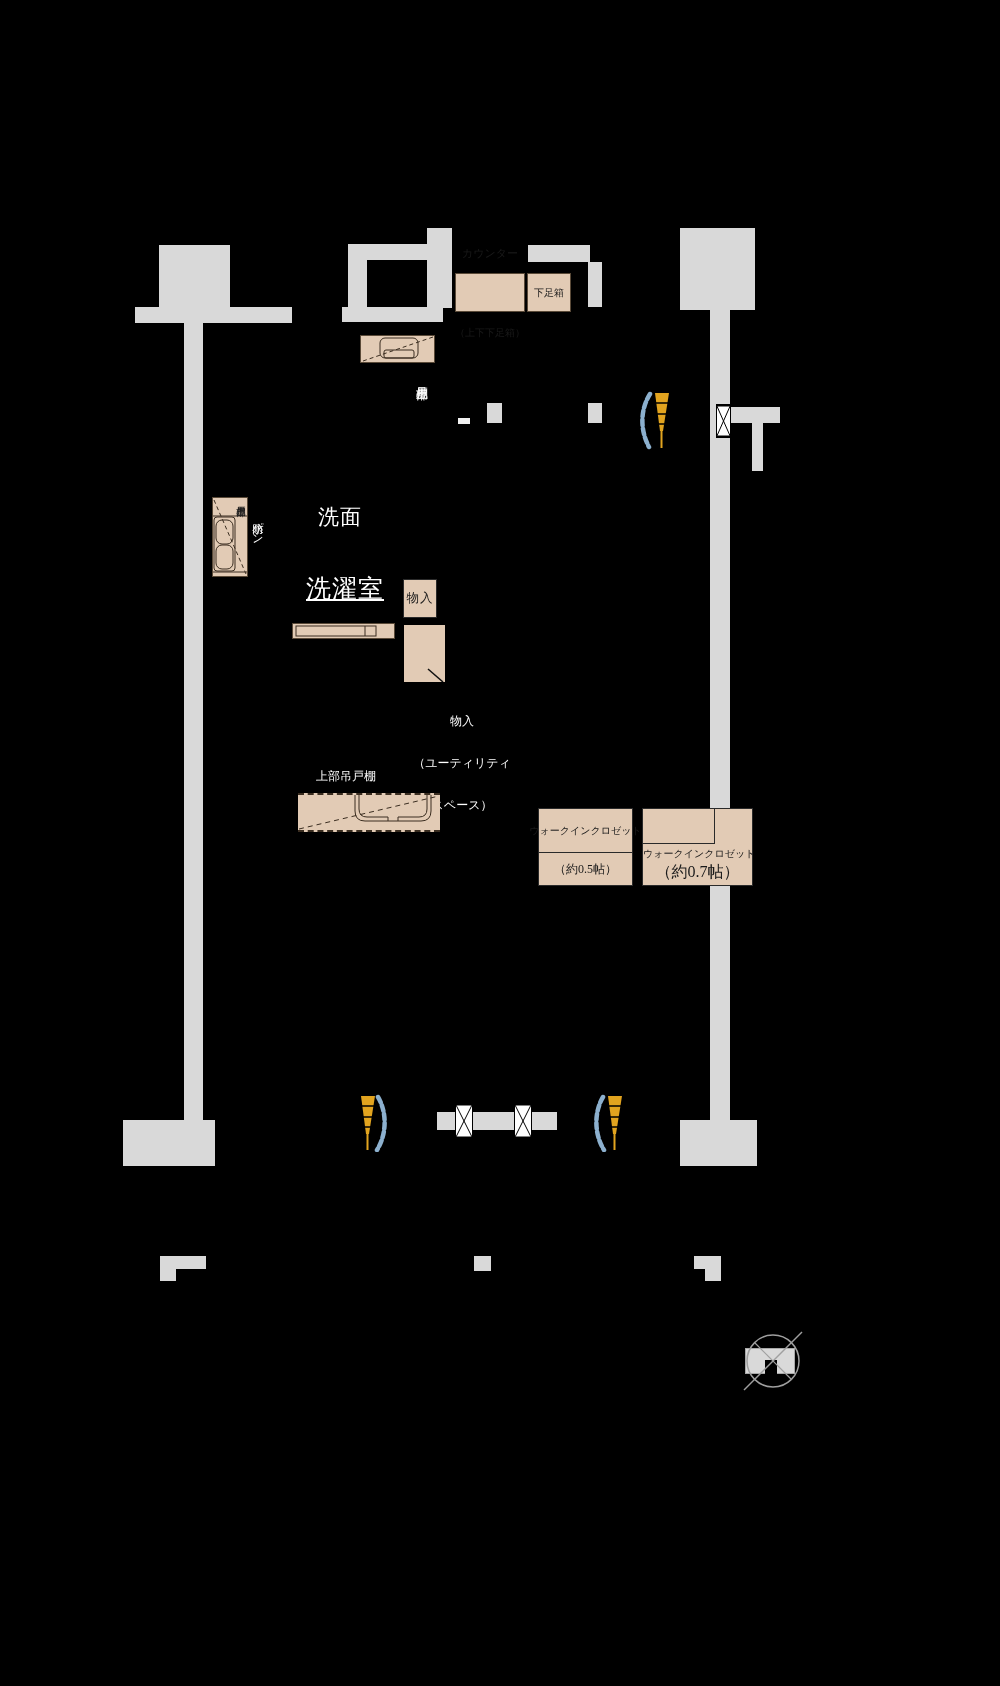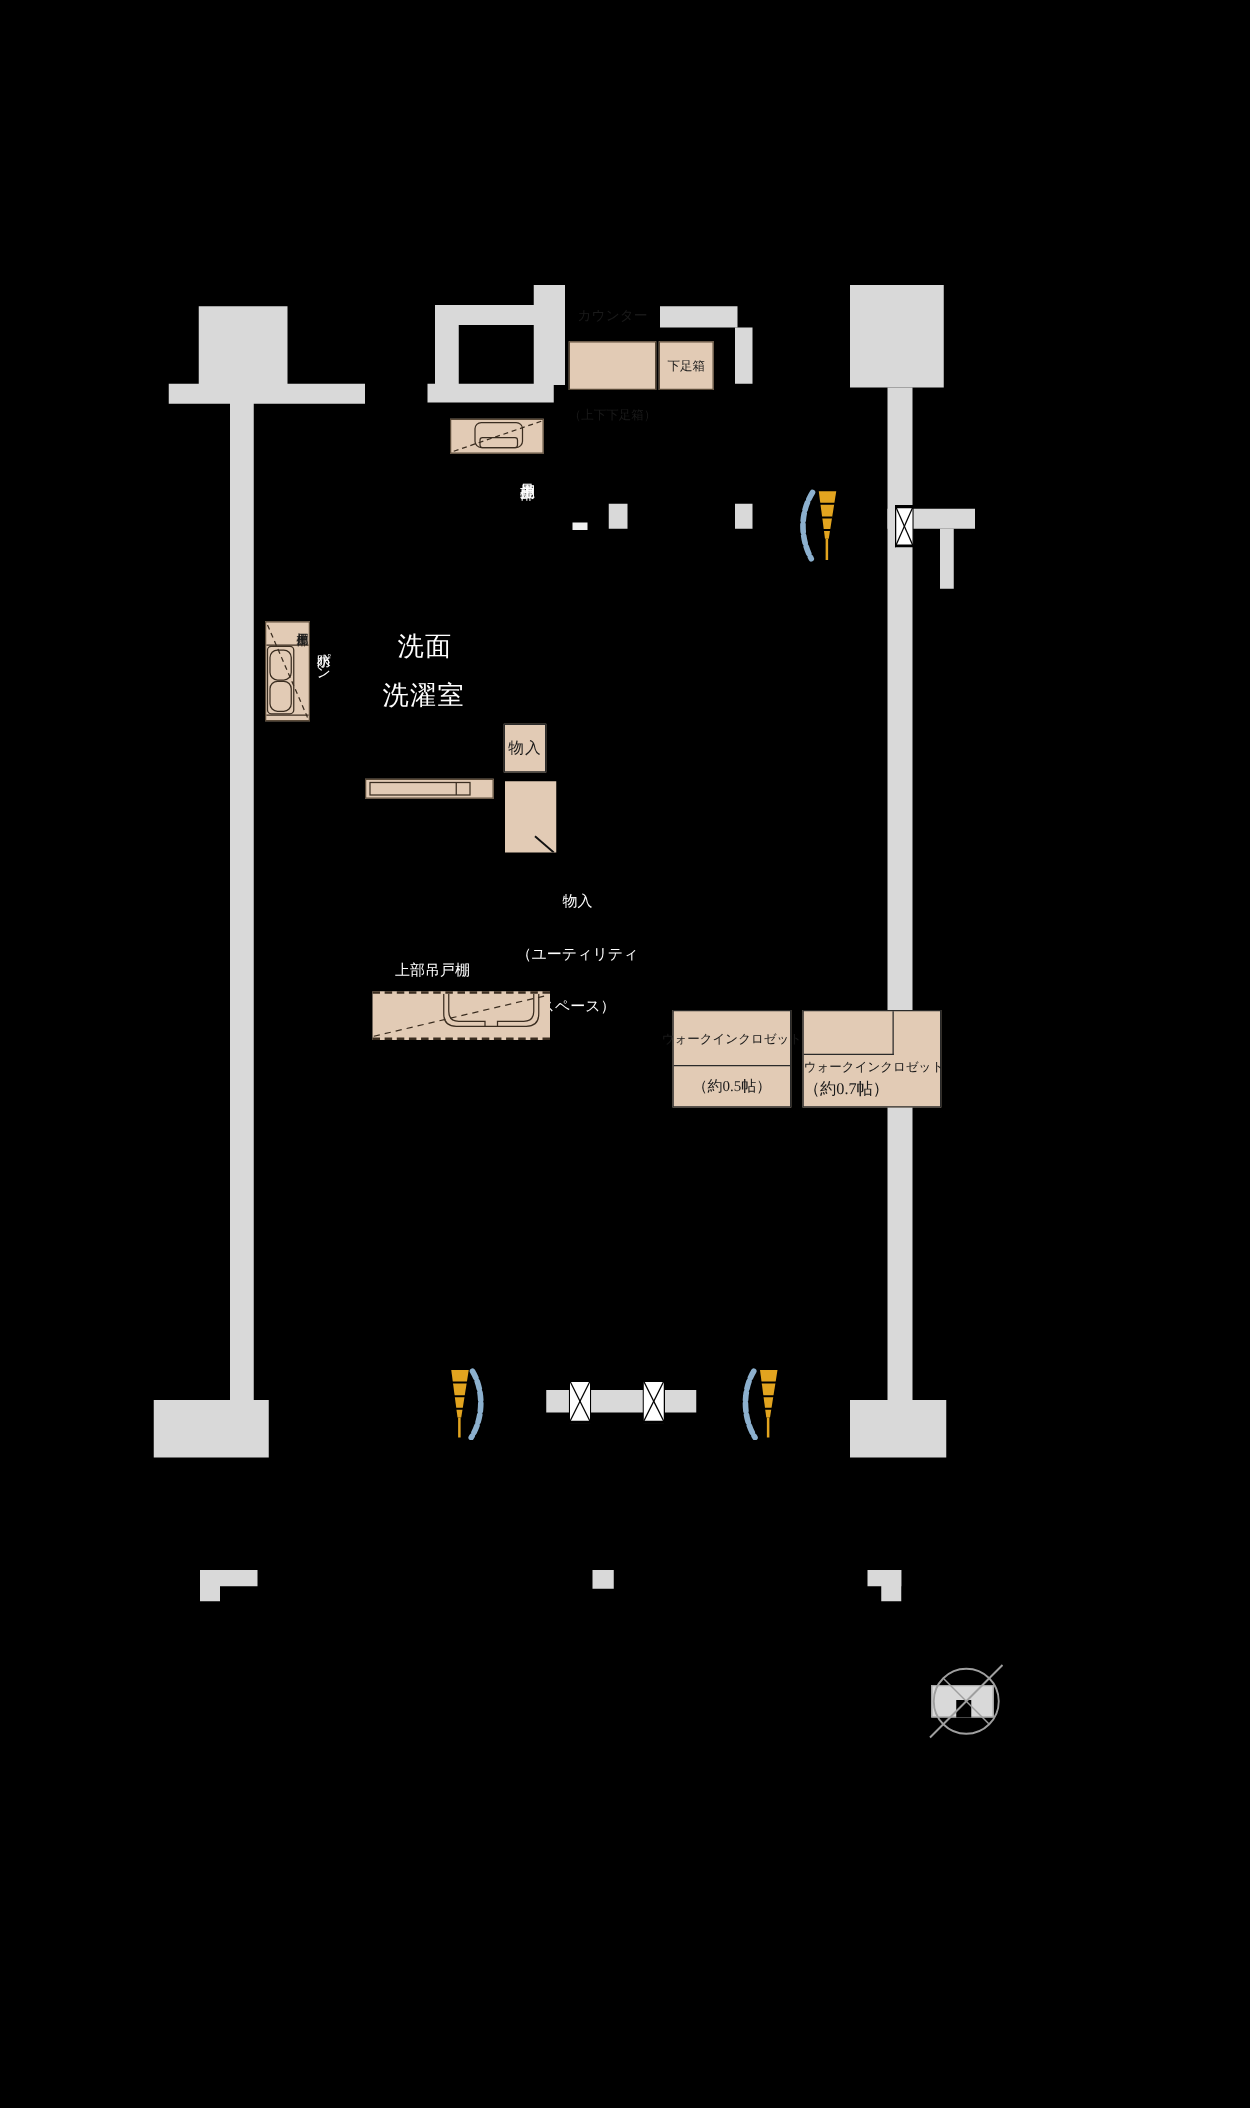--- a/index.html
+++ b/index.html
@@ -101,21 +101,21 @@
       <rect x="3" y="22" width="17" height="24" rx="6" fill="none" stroke="#3a2d20" stroke-width="1"></rect>
       <rect x="3" y="47" width="17" height="24" rx="6" fill="none" stroke="#3a2d20" stroke-width="1"></rect>
       <line x1="0" y1="74" x2="34" y2="74" stroke="#3a2d20" stroke-width="1"></line>
       <line x1="1" y1="2" x2="33" y2="76" stroke="#3a2d20" stroke-width="1" stroke-dasharray="4 3"></line>
     </svg>
   </div>
   <div class="dlbl vtext" style="left:234px;top:499px;height:76px;font-size:9.5px;">上部吊戸棚</div>
   <div class="lbl vtext" style="left:250px;top:514px;height:58px;font-size:11px;">防水パン</div>
 
   <div class="lbl" style="left:318px;top:503px;font-size:21px;letter-spacing:1px;">洗面</div>
-  <div class="lbl" style="left:306px;top:542px;font-size:21px;letter-spacing:1px;">洗濯室</div>
+  <div class="lbl" style="left:306px;top:572px;font-size:25px;letter-spacing:1px;text-decoration:underline;">洗濯室</div>
 
   <div class="fx" style="left:292px;top:623px;width:103px;height:16px;">
     <svg width="101" height="14" viewBox="0 0 101 14">
       <rect x="3" y="2" width="80" height="10" fill="none" stroke="#3a2d20" stroke-width="1"></rect>
       <line x1="72" y1="2" x2="72" y2="12" stroke="#3a2d20" stroke-width="1"></line>
     </svg>
   </div>
 
   <div class="fx ctr" style="left:403px;top:579px;width:34px;height:39px;border-color:#2a2a2a;">
     <span class="dlbl" style="position:static;font-size:12.5px;letter-spacing:1px;">物入</span>
@@ -147,21 +147,21 @@
       <span class="dlbl" style="position:static;font-size:10px;">ウォークインクロゼット</span>
     </div>
     <div class="ctr" style="position:absolute;left:0;top:44px;width:100%;height:33px;">
       <span class="dlbl" style="position:static;font-size:12px;">（約0.5帖）</span>
     </div>
   </div>
 
   <div class="fx" style="left:642px;top:808px;width:111px;height:78px;border-color:#2a2a2a;">
     <div style="position:absolute;left:0;top:0;width:72px;height:35px;border-right:1px solid #2a2a2a;border-bottom:1px solid #2a2a2a;box-sizing:border-box;"></div>
     <div class="dlbl" style="left:0;top:38px;width:100%;text-align:center;font-size:10px;">ウォークインクロゼット</div>
-    <div class="dlbl" style="left:0;top:53px;width:100%;font-size:13px;">（約0.7帖）</div>
+    <div class="dlbl" style="left:0;top:53px;width:100%;text-align:center;font-size:16px;">（約0.7帖）</div>
   </div>
 
   <div style="position:absolute;left:356px;top:1092px;">
     <svg width="34" height="60" viewBox="0 0 34 60">
       <polygon points="5,4 19,4 13,42 10,42" fill="#e2a41f"></polygon>
       <line x1="5" y1="14" x2="18" y2="14" stroke="#000" stroke-width="1.5"></line>
       <line x1="6" y1="25" x2="17" y2="25" stroke="#000" stroke-width="1.5"></line>
       <line x1="8" y1="35" x2="15" y2="35" stroke="#000" stroke-width="1.5"></line>
       <line x1="11.5" y1="42" x2="11.5" y2="58" stroke="#e2a41f" stroke-width="2"></line>
       <path d="M 22 5 C 31 20 31 42 21 58" fill="none" stroke="#8cb0ce" stroke-width="4.5" stroke-dasharray="6 3" stroke-linecap="round"></path>

